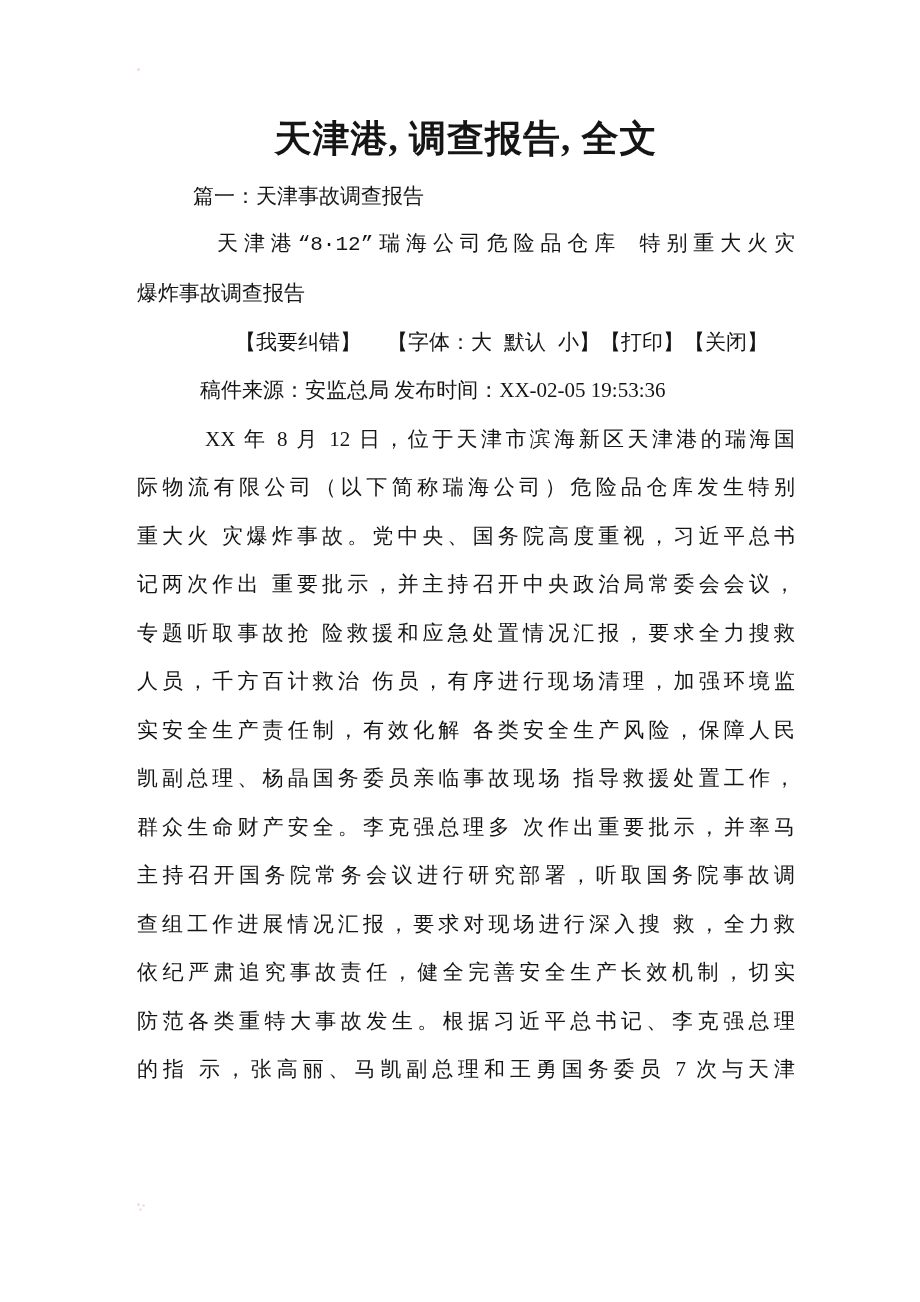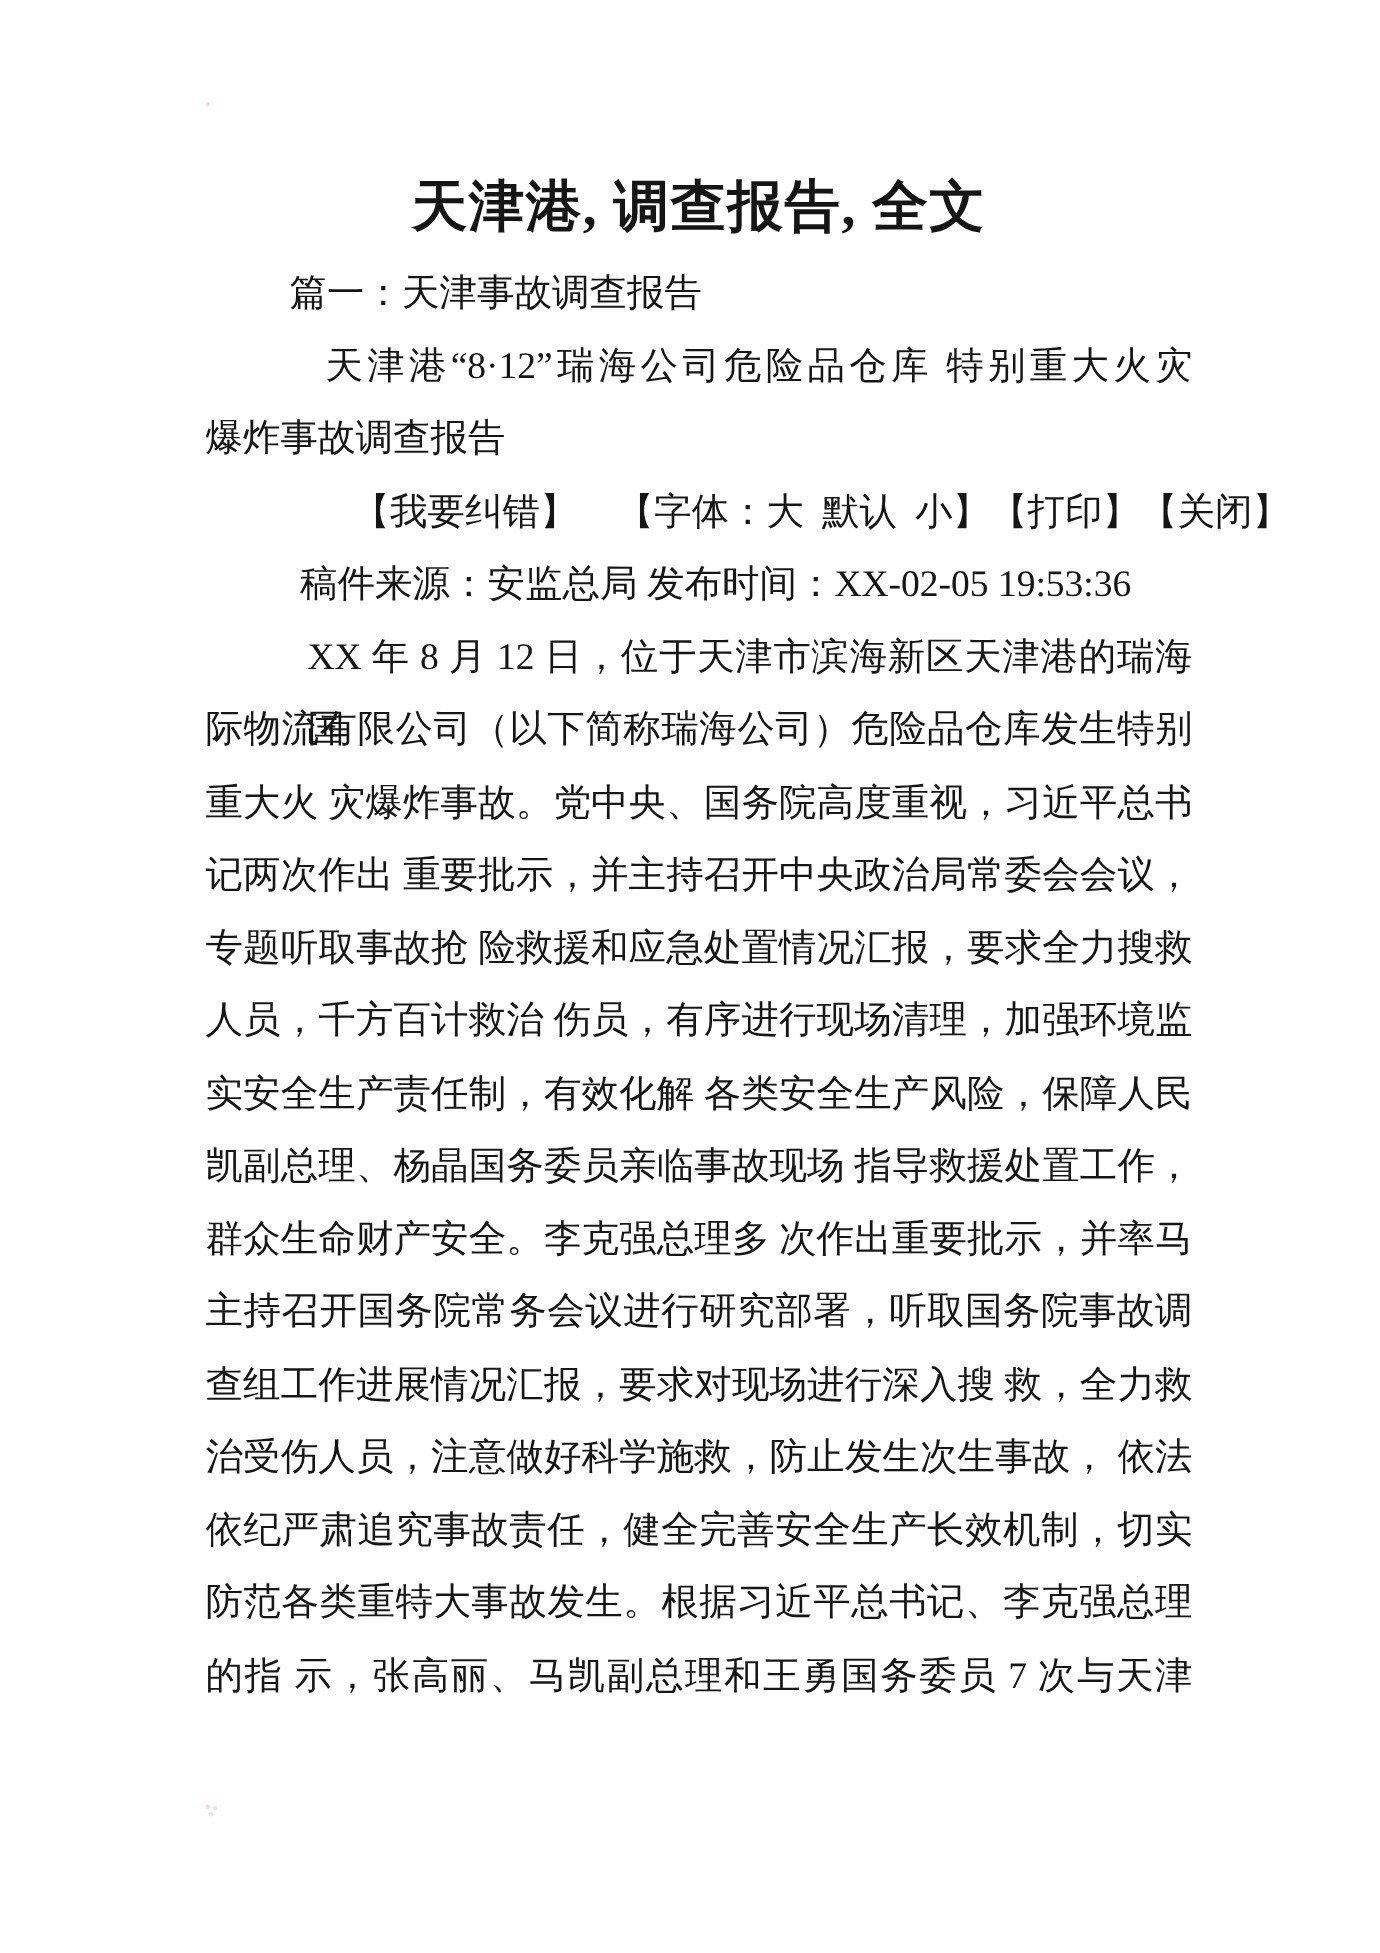--- a/index.html
+++ b/index.html
@@ -30,36 +30,36 @@
   .doc-title {
     font-size: 37px;
     font-weight: bold;
     text-align: center;
     height: 67px;
     line-height: 67px;
     letter-spacing: 1px;
     white-space: nowrap;
   }
   .line {
-    font-size: 25px;
+    font-size: 21px;
     height: 48.5px;
     line-height: 48.5px;
     white-space: nowrap;
   }
   
   .fill {
     text-align: justify;
     text-align-last: justify;
     text-justify: inter-character;
     white-space: normal;
   }
   .ind2  { padding-left: 56px; }
   .ind25 { padding-left: 63px; }
   .ind27 { padding-left: 68px; }
-  .ind3  { padding-left: 80px; }
+  .ind3  { padding-left: 80px; font-family: Liberation Mono, monospace; }
   .toolbar-line {
     display: flex;
     align-items: center;
     padding-left: 80px;
   }
   .toolbar-line .btn { cursor: pointer; }
   .gap-after { margin-right: 26px; margin-left: 18px; }
   .gap-left  { margin-left: 12px; text-align: right; }
   
   .artifact {
@@ -106,20 +106,19 @@
         <div class="line fill">际物流有限公司（以下简称瑞海公司）危险品仓库发生特别</div>
         <div class="line fill">重大火 灾爆炸事故。党中央、国务院高度重视，习近平总书</div>
         <div class="line fill">记两次作出 重要批示，并主持召开中央政治局常委会会议，</div>
         <div class="line fill">专题听取事故抢 险救援和应急处置情况汇报，要求全力搜救</div>
         <div class="line fill">人员，千方百计救治 伤员，有序进行现场清理，加强环境监</div>
         <div class="line fill">实安全生产责任制，有效化解 各类安全生产风险，保障人民</div>
         <div class="line fill">凯副总理、杨晶国务委员亲临事故现场 指导救援处置工作，</div>
         <div class="line fill">群众生命财产安全。李克强总理多 次作出重要批示，并率马</div>
         <div class="line fill">主持召开国务院常务会议进行研究部署，听取国务院事故调</div>
         <div class="line fill">查组工作进展情况汇报，要求对现场进行深入搜 救，全力救</div>
-        <div class="line fill">治受伤人员，注意做好科学施救，防止发生次生事故， 依法</div>
         <div class="line fill">依纪严肃追究事故责任，健全完善安全生产长效机制，切实</div>
         <div class="line fill">防范各类重特大事故发生。根据习近平总书记、李克强总理</div>
         <div class="line fill">的指 示，张高丽、马凯副总理和王勇国务委员 7 次与天津</div>
       </div>
 
   </div>
 </div>
 
 </body></html>

